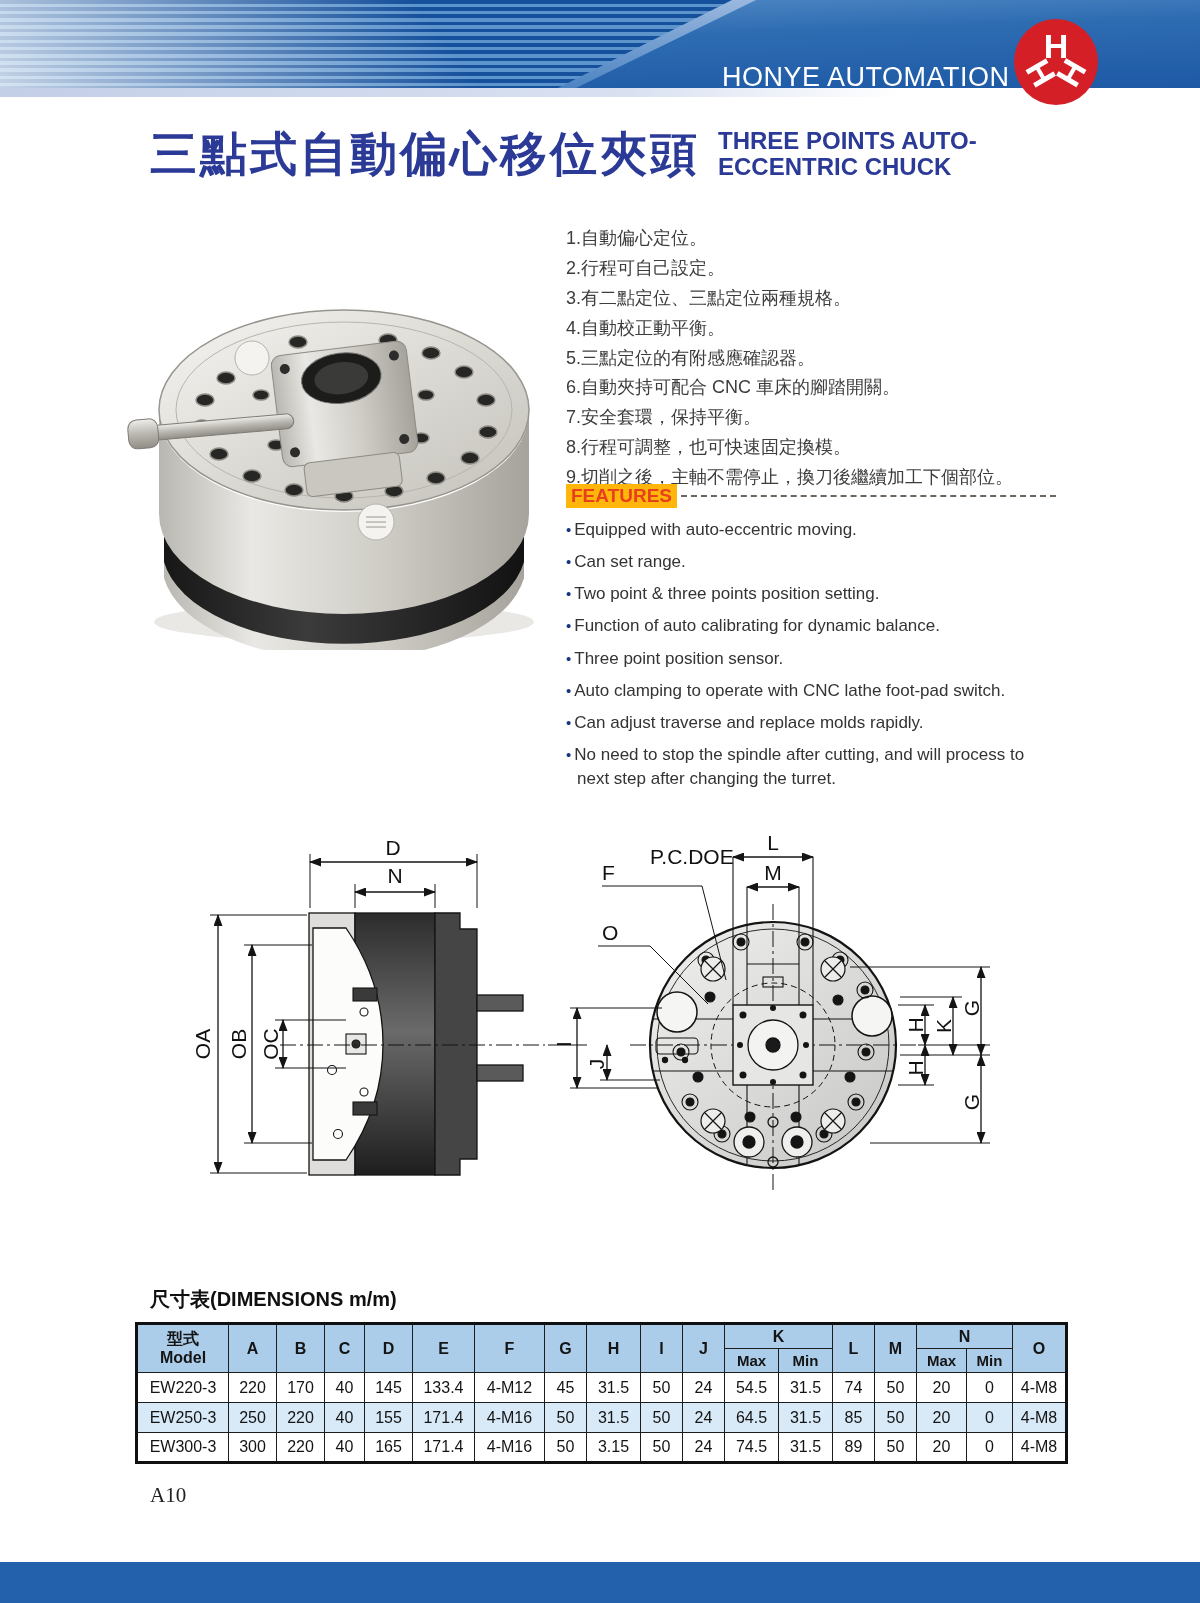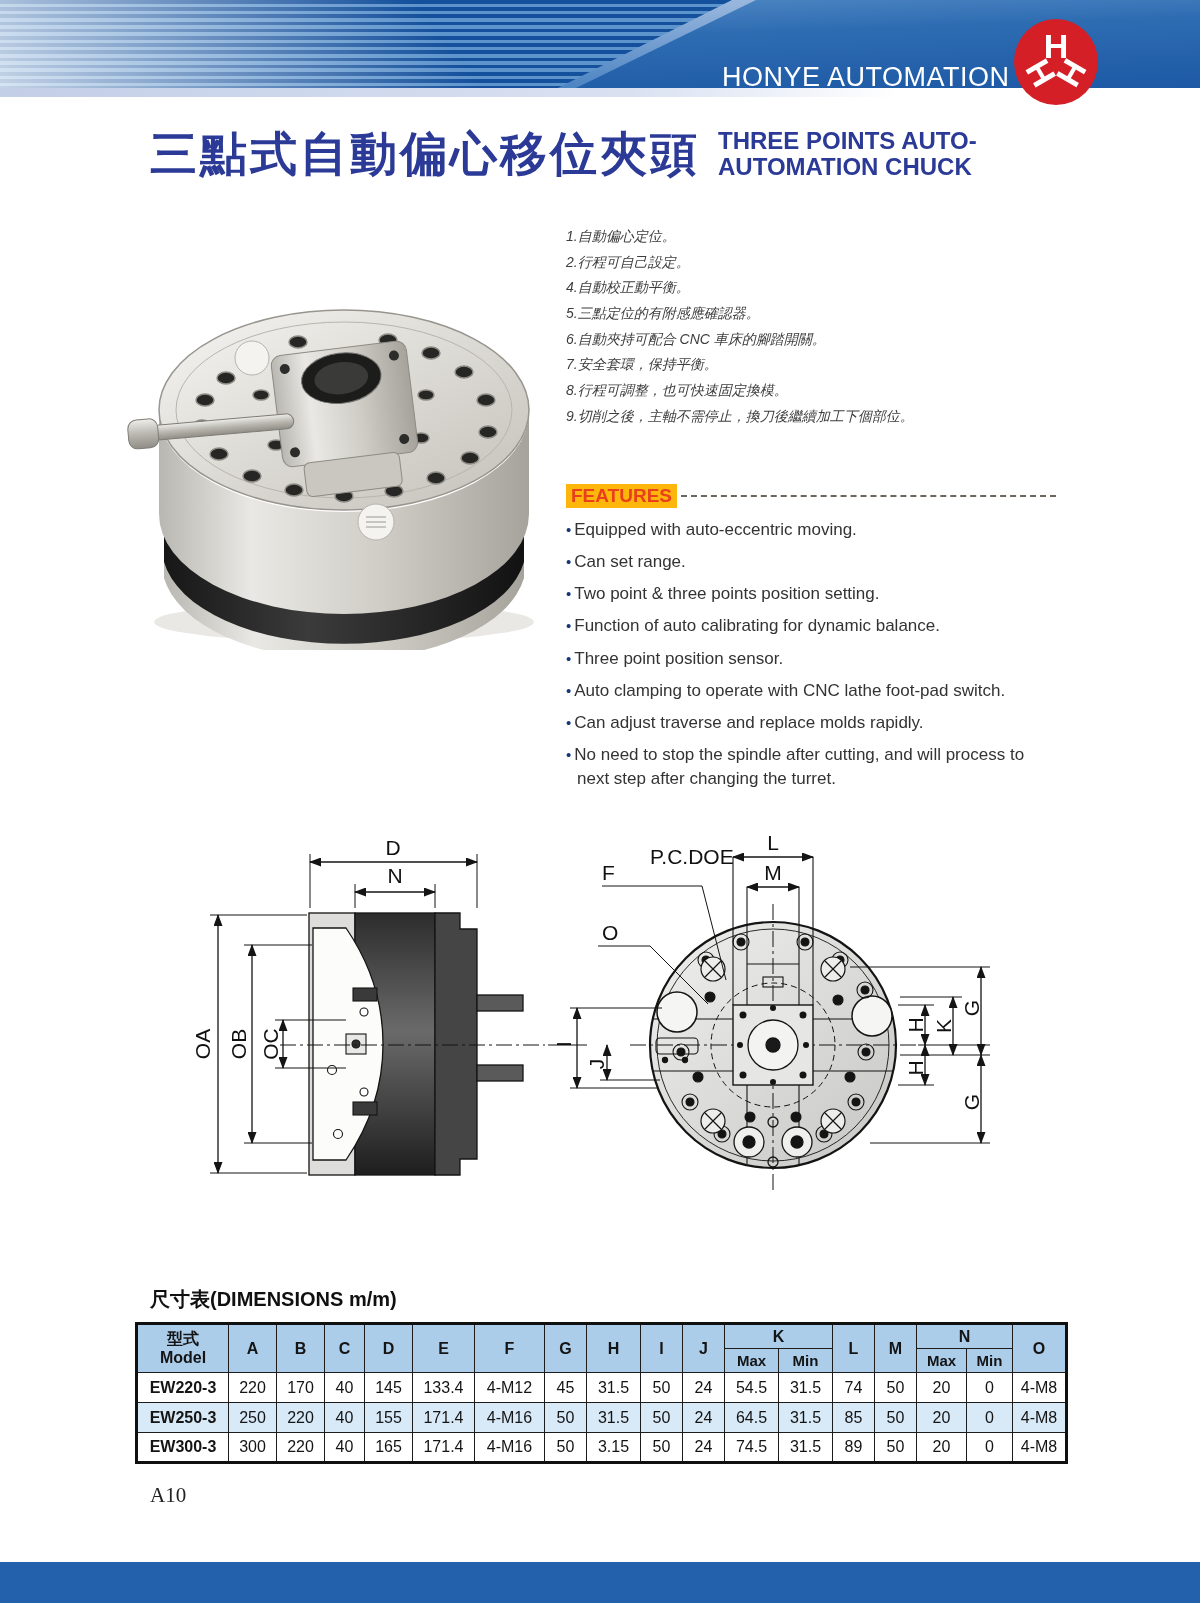--- a/index.html
+++ b/index.html
@@ -34,21 +34,21 @@
   
   .sec{width:490px;}
   .sec-zh{top:220px;left:566px;}
   .sec-en{top:482px;left:566px;}
   .h-row{display:flex;align-items:center;height:27px;}
   .hl-box{display:inline-block;background:#ffb60a;color:#e8401c;font-weight:bold;
         font-size:19px;padding:2px 5px 3px;line-height:1;}
   .dashes{border-top:2.5px dashed #b5722e;height:0;margin-left:4px;}
   .dashes-en{border-top:2.5px dashed #6d665e;height:0;margin-left:4px;}
   ul.feat{list-style:none;margin:9px 0 0;padding:0;}
-  .feat-zh li{font-size:14px;color:#3d3d3d;margin:0 0 11px;line-height:1.05;white-space:nowrap;font-style:italic;}
+  .feat-zh li{font-size:18px;color:#3d3d3d;margin:0 0 11px;line-height:1.05;white-space:nowrap;}
   .feat-en li{font-size:17px;color:#333;margin:0 0 8px;line-height:1.42;
         padding-left:11px;text-indent:-11px;max-width:480px;}
   .feat-en li::before{content:"\2022";color:#17357a;margin-right:3px;font-size:15px;}
 
   
   .photo{top:260px;left:126px;width:428px;height:390px;}
 
   
   .drawings{top:812px;left:150px;width:870px;height:405px;}
   .drawings text{font-family:"Liberation Sans",sans-serif;}
@@ -57,21 +57,21 @@
   .tbl-title{top:1286px;left:150px;font-size:20px;font-weight:bold;color:#101010;}
   .dim-table{top:1322px;left:135px;width:930px;}
   table.dims{border-collapse:collapse;table-layout:fixed;width:930px;
         font-size:16px;color:#141414;padding-left:48px;}
   table.dims th,table.dims td{border:1px solid #1c1c1c;text-align:center;padding:0;
         overflow:hidden;white-space:nowrap;}
   table.dims{border:3px solid #101010;}
   table.dims thead th{background:#abcdea;font-weight:bold;}
   .hrow1 th{height:23px;font-size:16px;}
   .hrow2 th{height:23px;font-size:15px;}
-  td.model{font-weight:bold;margin-top:24px;}
+  td.model{font-weight:normal;margin-top:24px;}
   table.dims tbody tr{height:30px;}
   tr.alt td{background:#d8e9f7;}
   .model-hd{line-height:1.15;font-size:15px;}
 
   
   .pageno{top:1483px;left:150px;font-family:"Liberation Serif",serif;font-size:21px;color:#222;}
   .footer-bar{top:1562px;left:0;width:1200px;height:41px;background:#2361ac;}
 </style>
 </head>
 <body>
@@ -98,21 +98,21 @@
         <g transform="rotate(240 43 46)">
             <text x="43" y="40">H</text>
           </g>
       </g>
     </svg>
   </div>
 
   <div class="abs title-zh">三點式自動偏心移位夾頭</div>
   <div class="abs title-en">
     <div>THREE POINTS AUTO-</div>
-    <div>AUTOMATION CHUCK</div>
+    <div>ECCENTRIC CHUCK</div>
   </div>
 
   <div class="abs photo">
     <svg width="428" height="390" viewBox="0 0 428 390">
       <defs>
         <linearGradient id="ph-top" x1="0" y1="0" x2="1" y2="1">
           <stop offset="0" stop-color="#f6f5f2"></stop>
             <stop offset=".5" stop-color="#dcdad4"></stop>
           <stop offset="1" stop-color="#c3c1ba"></stop>
         </linearGradient>
@@ -194,20 +194,21 @@
       <line x1="240" y1="262" x2="260" y2="262"></line>
           <line x1="240" y1="267" x2="260" y2="267"></line>
         </g>
     </svg>
   </div>
 
   <div class="abs sec sec-zh">
     <ul class="feat feat-zh">
       <li>1.自動偏心定位。</li>
       <li>2.行程可自己設定。</li>
+      <li>3.有二點定位、三點定位兩種規格。</li>
       <li>4.自動校正動平衡。</li>
       <li>5.三點定位的有附感應確認器。</li>
       <li>6.自動夾持可配合 CNC 車床的腳踏開關。</li>
       <li>7.安全套環，保持平衡。</li>
       <li>8.行程可調整，也可快速固定換模。</li>
       <li>9.切削之後，主軸不需停止，換刀後繼續加工下個部位。</li>
     </ul>
   </div>
 
   <div class="abs sec sec-en">

